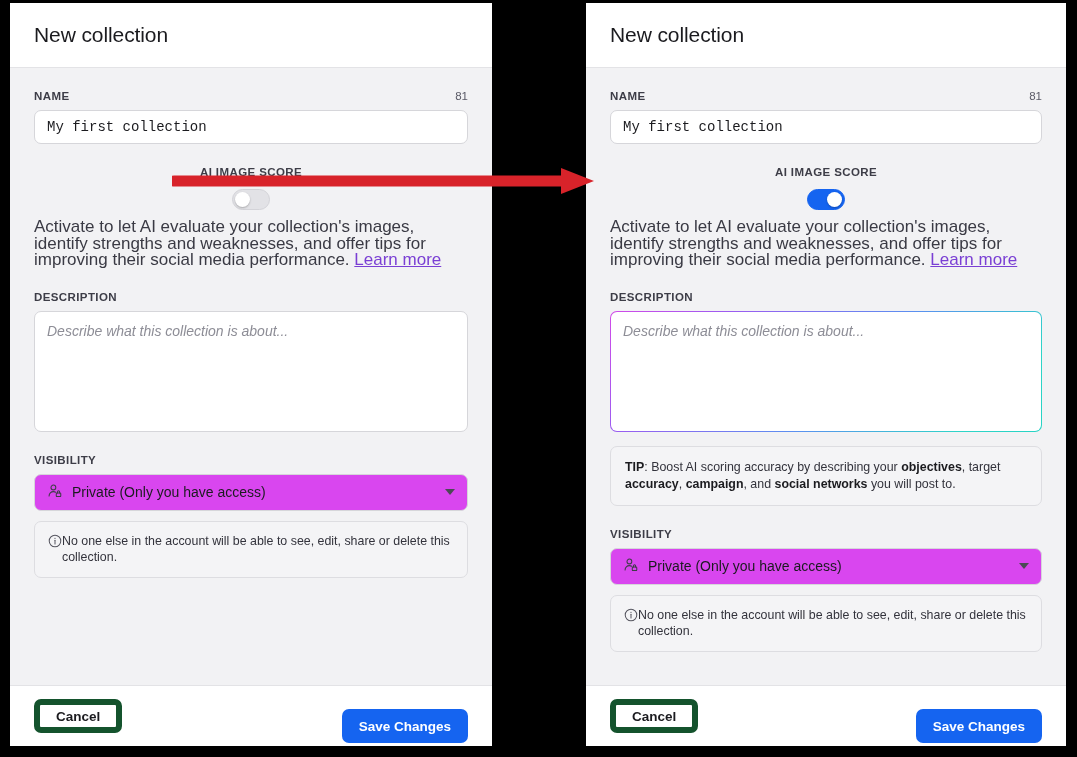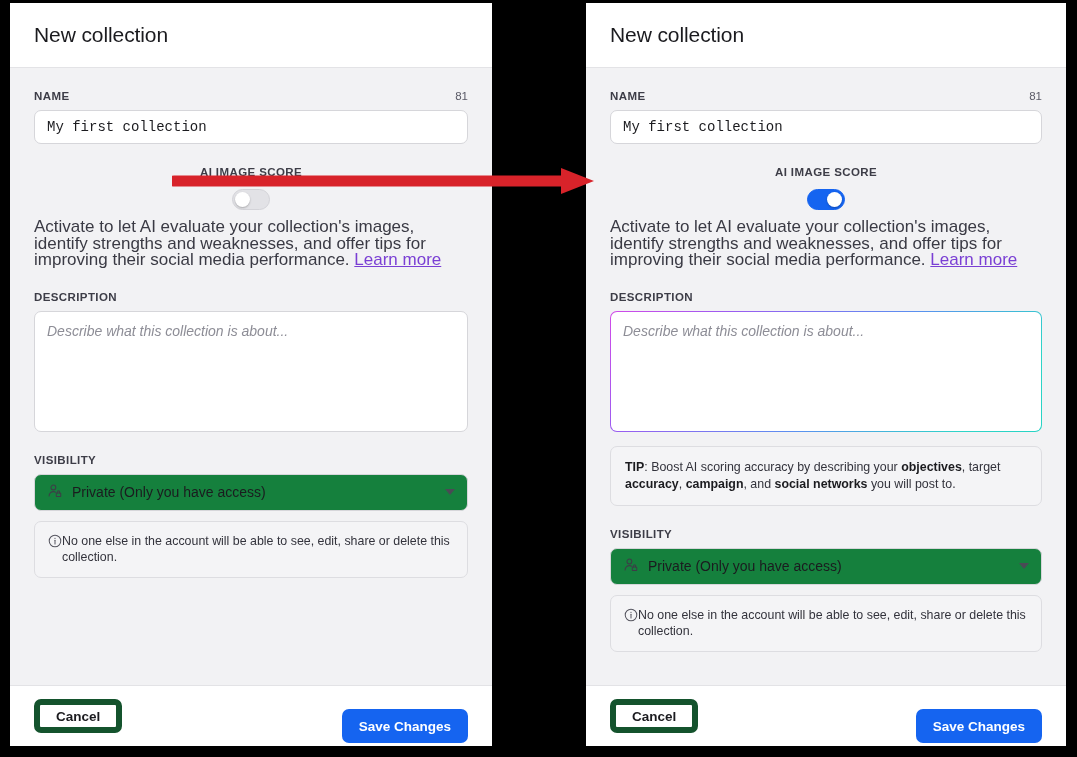--- a/index.html
+++ b/index.html
@@ -146,21 +146,21 @@
     line-height: 17px;
     color: #33333c;
   }
   .tip-box b { font-weight: 700; color: #1b1b1f; }
 
   .select-box {
     width: 100%;
     height: 37px;
     border: 1px solid #d6d6da;
     border-radius: 7px;
-    background: #15803d;
+    background: #d946ef;
     padding: 0 12px;
     display: flex;
     align-items: center;
     gap: 9px;
     font-size: 14px;
     color: #1b1b1f;
   }
   .select-box .caret {
     margin-left: auto;
     width: 0; height: 0;

